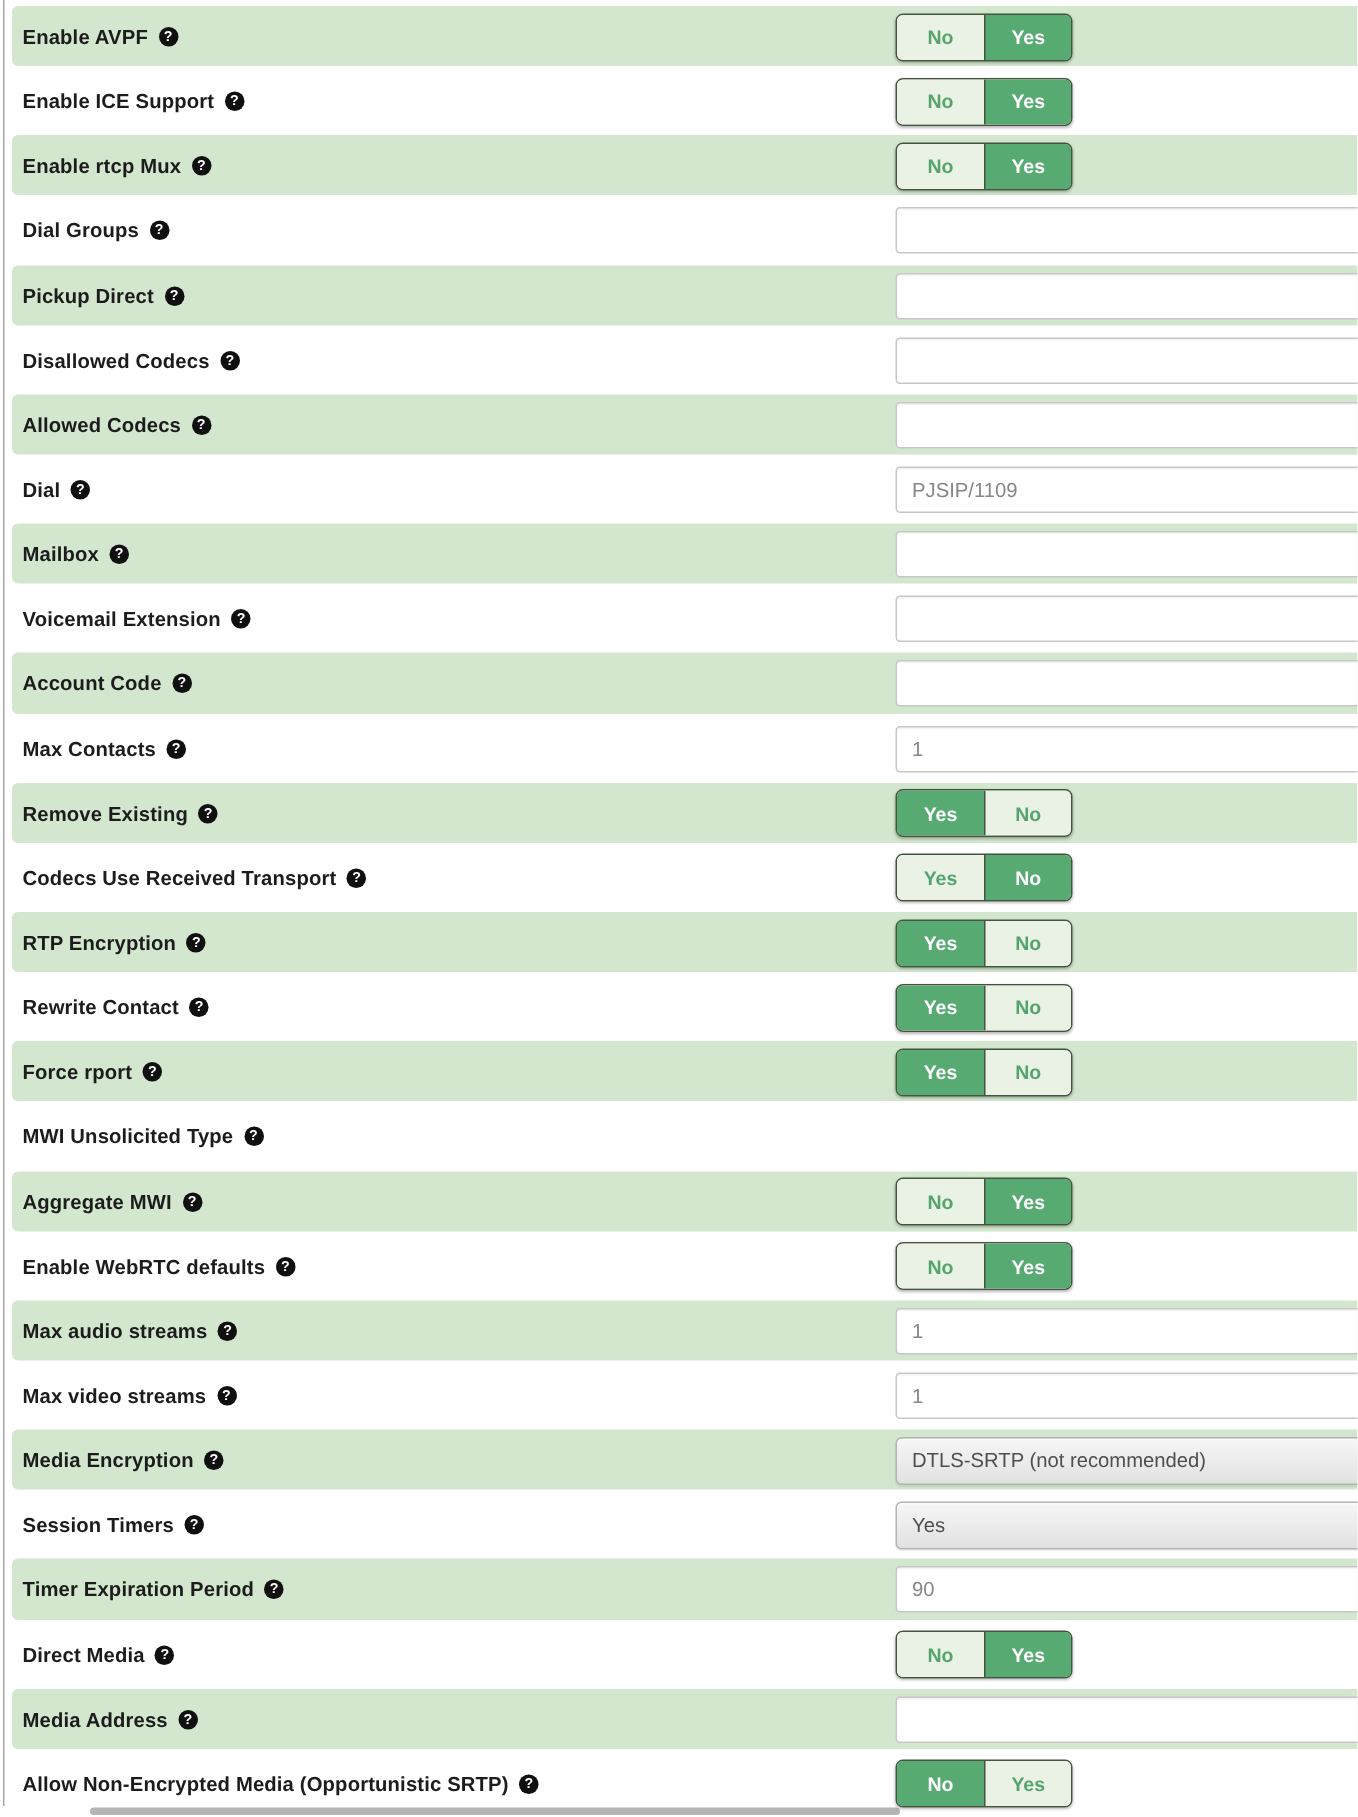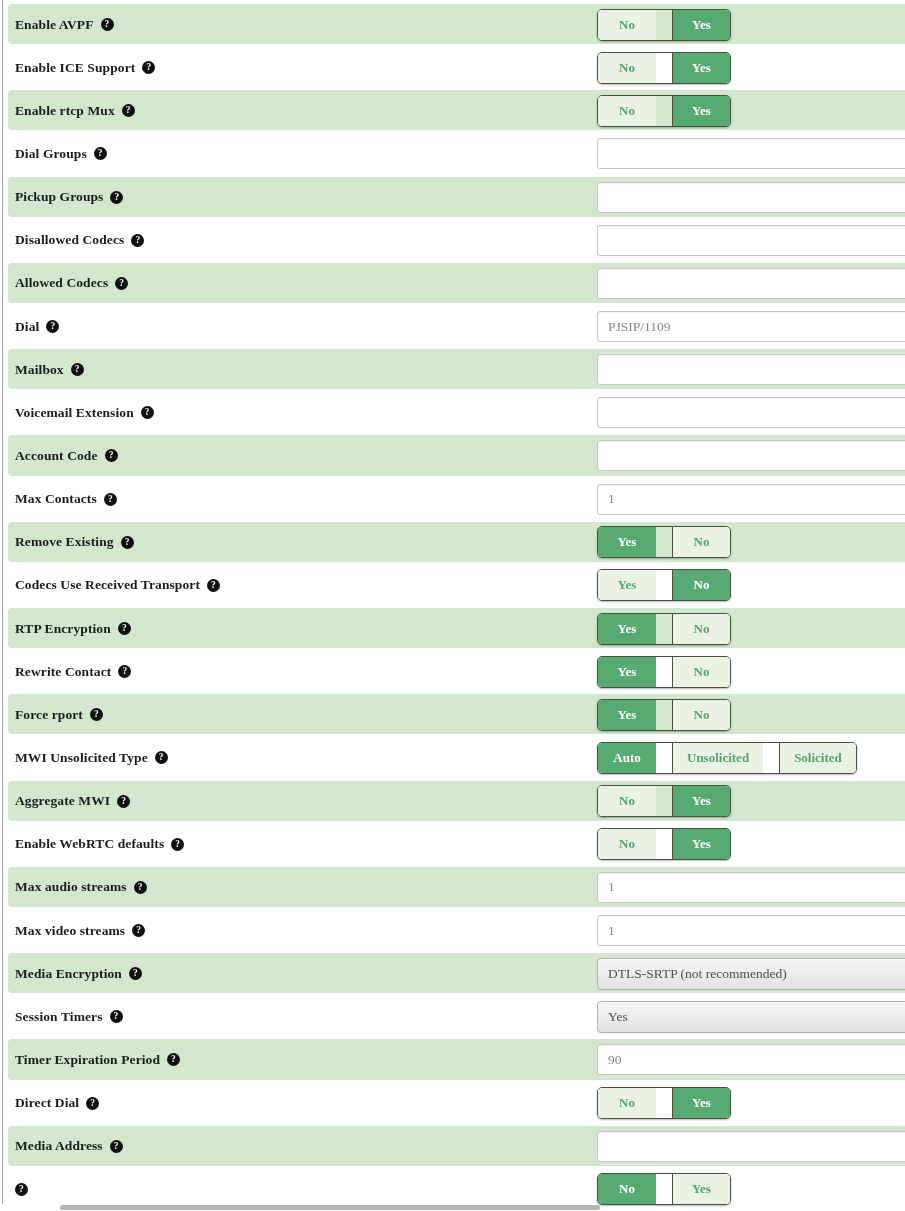--- a/index.html
+++ b/index.html
@@ -7,21 +7,21 @@
     width: 905px; height: 1211px;
     overflow: hidden;
     background: #ffffff;
     font-family: "Liberation Sans", "DejaVu Sans", sans-serif;
   }
   .page { position: relative; width: 905px; height: 1211px; }
   .left-rule {
     position: absolute; left: 2px; top: 0; width: 1px; height: 1204px;
     background: #a6a6a6;
   }
-  .form-list { position: relative; padding-top: 3px; font-family: Liberation Serif, serif; }
+  .form-list { position: relative; padding-top: 3px; }
   .row {
     position: relative;
     height: 43.15px;
     display: flex;
     align-items: center;
   }
   .row.shaded::before {
     content: "";
     position: absolute;
     left: 8px; right: 0; top: 1px; bottom: 2px;
@@ -53,21 +53,20 @@
     flex: 1 1 auto;
     display: flex; align-items: center;
   }
   
   .toggle-group {
     display: inline-flex;
     border: 1px solid #44543f;
     border-radius: 5px;
     overflow: hidden;
     box-shadow: 0 1px 2px rgba(0,0,0,0.28);
-    gap: 16px;
   }
   .toggle-btn {
     box-sizing: border-box;
     min-width: 58px;
     height: 30px;
     padding: 0 14px;
     border: none;
     background: #e9f2e5;
     color: #56a46d;
     font-family: inherit;
@@ -168,21 +167,21 @@
       <span>Dial Groups</span>
       <span class="help-icon">?</span>
     </div>
     <div class="control-cell">
           <input type="text" class="text-input" value="" style="">
         </div>
   </div>
 
   <div class="row shaded">
     <div class="label-cell">
-      <span>Pickup Groups</span>
+      <span>Pickup Direct</span>
       <span class="help-icon">?</span>
     </div>
     <div class="control-cell">
           <input type="text" class="text-input" value="" style="">
         </div>
   </div>
 
   <div class="row plain">
     <div class="label-cell">
       <span>Disallowed Codecs</span>
@@ -316,27 +315,20 @@
             <button class="toggle-btn">No</button>
           </div>
         </div>
   </div>
 
   <div class="row plain">
     <div class="label-cell">
       <span>MWI Unsolicited Type</span>
       <span class="help-icon">?</span>
     </div>
-    <div class="control-cell">
-          <div class="toggle-group">
-            <button class="toggle-btn selected">Auto</button>
-            <button class="toggle-btn">Unsolicited</button>
-            <button class="toggle-btn">Solicited</button>
-          </div>
-        </div>
   </div>
 
   <div class="row shaded">
     <div class="label-cell">
       <span>Aggregate MWI</span>
       <span class="help-icon">?</span>
     </div>
     <div class="control-cell">
           <div class="toggle-group">
             <button class="toggle-btn">No</button>
@@ -403,21 +395,21 @@
       <span>Timer Expiration Period</span>
       <span class="help-icon">?</span>
     </div>
     <div class="control-cell">
           <input type="text" class="text-input" value="90" style="">
         </div>
   </div>
 
   <div class="row plain">
     <div class="label-cell">
-      <span>Direct Dial</span>
+      <span>Direct Media</span>
       <span class="help-icon">?</span>
     </div>
     <div class="control-cell">
           <div class="toggle-group">
             <button class="toggle-btn">No</button>
             <button class="toggle-btn selected">Yes</button>
           </div>
         </div>
   </div>
 
@@ -426,20 +418,21 @@
       <span>Media Address</span>
       <span class="help-icon">?</span>
     </div>
     <div class="control-cell">
           <input type="text" class="text-input" value="" style="">
         </div>
   </div>
 
   <div class="row plain">
     <div class="label-cell">
+      <span>Allow Non-Encrypted Media (Opportunistic SRTP)</span>
       <span class="help-icon">?</span>
     </div>
     <div class="control-cell">
           <div class="toggle-group">
             <button class="toggle-btn selected">No</button>
             <button class="toggle-btn">Yes</button>
           </div>
         </div>
   </div>
 </div>

